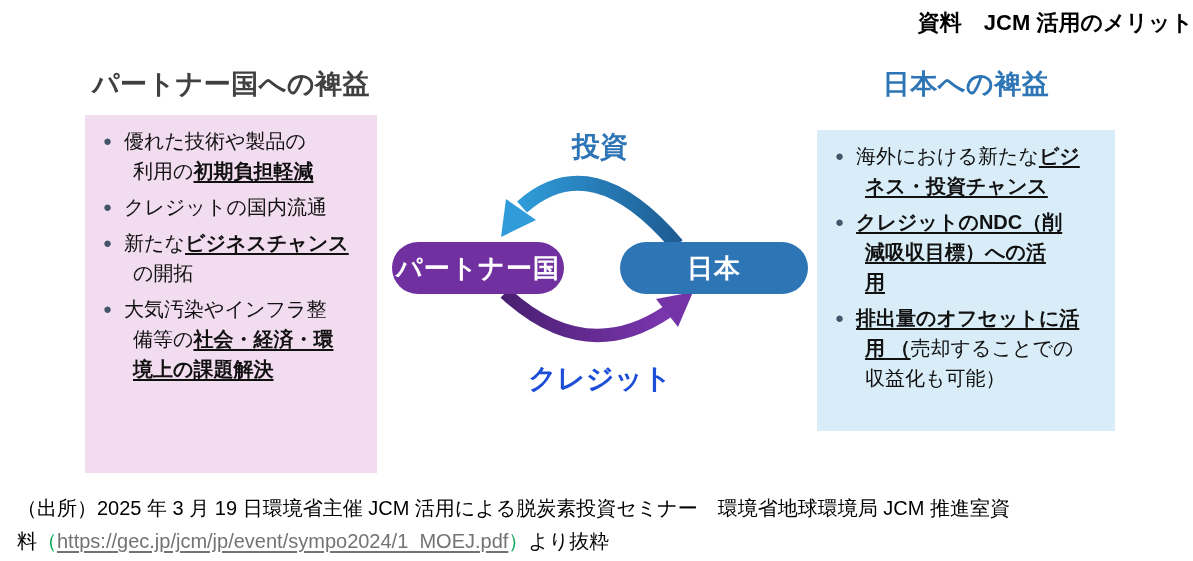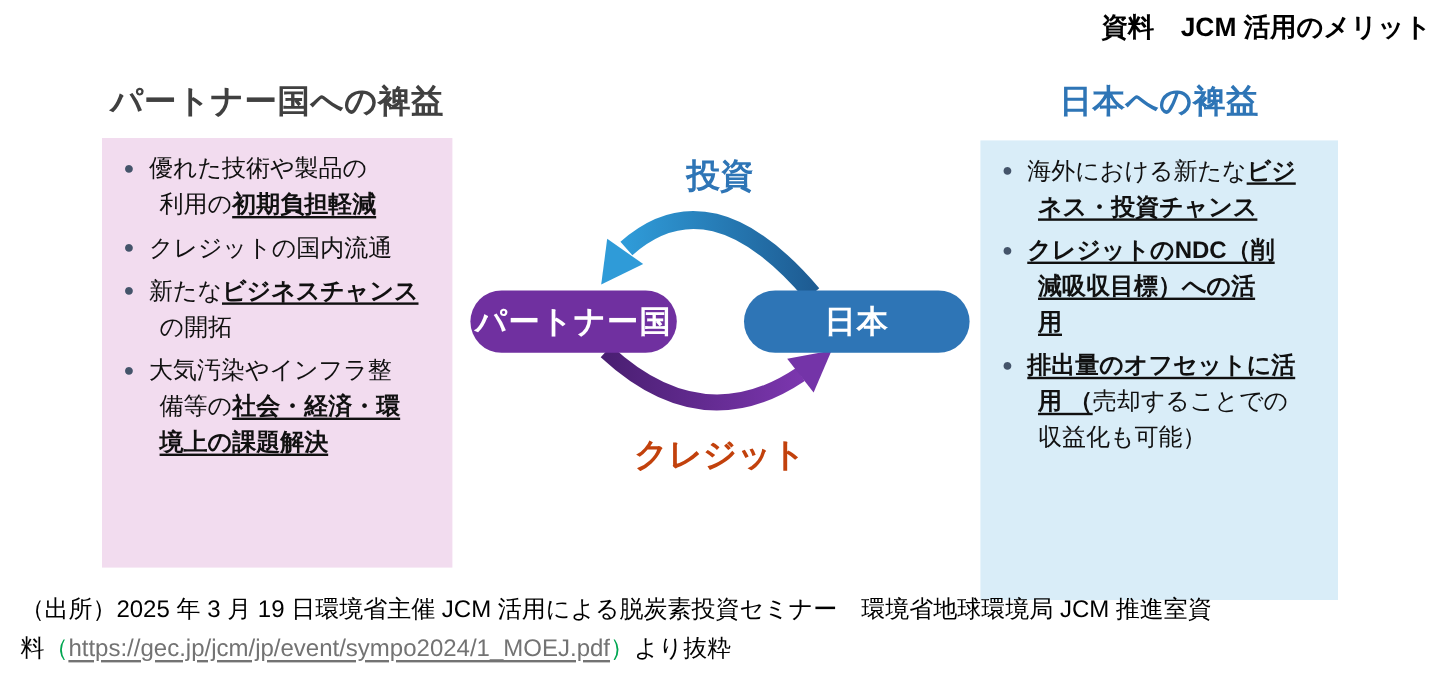--- a/index.html
+++ b/index.html
@@ -30,21 +30,21 @@
   .benefit-box {
     font-size: 20px;
     line-height: 30px;
     padding: 11px 14px 10px 18px;
   }
   .benefit-box.left {
     top: 115px; left: 85px; width: 292px; height: 358px;
     background: #F2DCEF;
   }
   .benefit-box.right {
-    top: 117px; left: 817px; width: 298px; height: 383px;
+    top: 130px; left: 817px; width: 298px; height: 301px;
     background: #D9EDF8;
   }
   .bullet-item {
     padding-left: 30px;
     text-indent: -30px;
     white-space: pre-line;
     margin-bottom: 6px;
   }
   .bullet-item .dot {
     color: #44546A;
@@ -57,21 +57,21 @@
     text-decoration: underline;
     text-underline-offset: 3px;
   }
 
   .flow-label {
     left: 380px; width: 440px;
     text-align: center;
     font-size: 28px; font-weight: bold;
   }
   .flow-label.invest { top: 128px; color: #2E75B6; }
-  .flow-label.credit { top: 360px; color: #c2410c; }
+  .flow-label.credit { top: 360px; color: #1d4ed8; }
 
   .pill {
     top: 242px; height: 52px;
     border-radius: 26px;
     color: #ffffff;
     font-size: 26px; font-weight: bold;
     display: flex; align-items: center; justify-content: center;
     z-index: 2;
     letter-spacing: 1px;
   }

